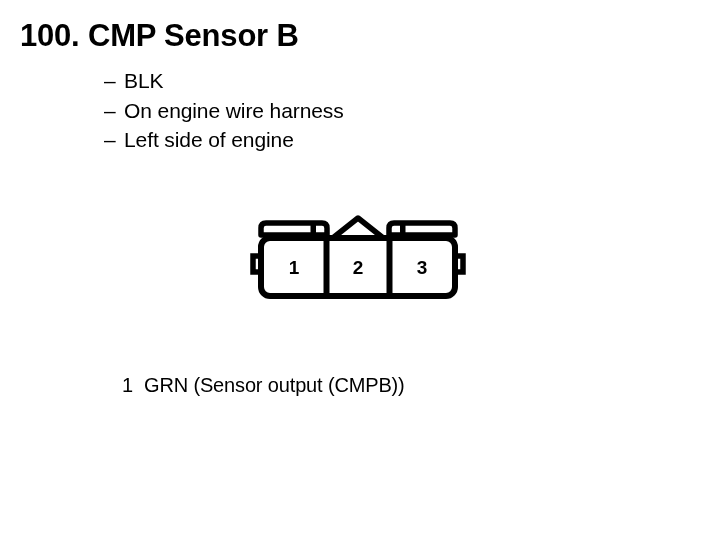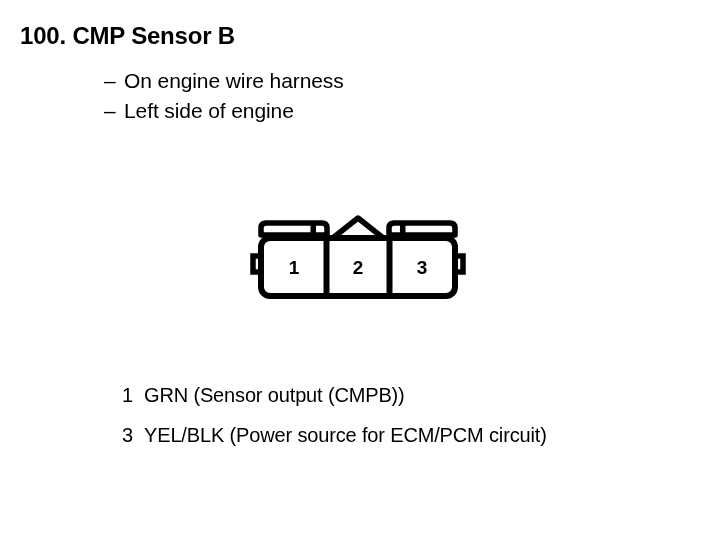--- a/index.html
+++ b/index.html
@@ -15,21 +15,21 @@
     font-family: "Liberation Sans", sans-serif;
     color: #000000;
     -webkit-font-smoothing: none;
   }
 
   
   #page-title {
     position: absolute;
     left: 20px;
     top: 19px;
-    font-size: 24px;
+    font-size: 31px;
     font-weight: bold;
     letter-spacing: -0.2px;
     line-height: 34px;
     white-space: nowrap;
   }
 
   
   #attribute-list {
     position: absolute;
     left: 104px;
@@ -68,33 +68,35 @@
   #pin-legend {
     position: absolute;
     left: 122px;
     top: 370px;
     font-size: 20px;
     line-height: 30px;
     letter-spacing: -0.15px;
   }
   .pin-legend-row {
     white-space: nowrap;
-    margin-top: 10px;
   }
   .pin-legend-num {
     display: inline-block;
     width: 22px;
   }
 </style>
 </head>
 <body>
 
 <div id="page-title">100. CMP Sensor B</div>
 
 <div id="attribute-list">
+  <div class="attribute-item">
+    <span class="attr-dash">–</span><span>BLK</span>
+  </div>
   <div class="attribute-item">
     <span class="attr-dash">–</span><span>On engine wire harness</span>
   </div>
   <div class="attribute-item">
     <span class="attr-dash">–</span><span>Left side of engine</span>
   </div>
 </div>
 
 <div id="connector-diagram">
   <svg width="216" height="96" viewBox="0 0 216 96" xmlns="http://www.w3.org/2000/svg">
@@ -132,16 +134,13 @@
     <text class="pin-number-text" x="44" y="64" text-anchor="middle">1</text>
     <text class="pin-number-text" x="108" y="64" text-anchor="middle">2</text>
     <text class="pin-number-text" x="172" y="64" text-anchor="middle">3</text>
   </svg>
 </div>
 
 <div id="pin-legend">
   <div class="pin-legend-row">
     <span class="pin-legend-num">1</span><span>GRN (Sensor output (CMPB))</span>
   </div>
-  <div class="pin-legend-row">
-    <span class="pin-legend-num">3</span><span>YEL/BLK (Power source for ECM/PCM circuit)</span>
-  </div>
 </div>
 
 </body></html>

